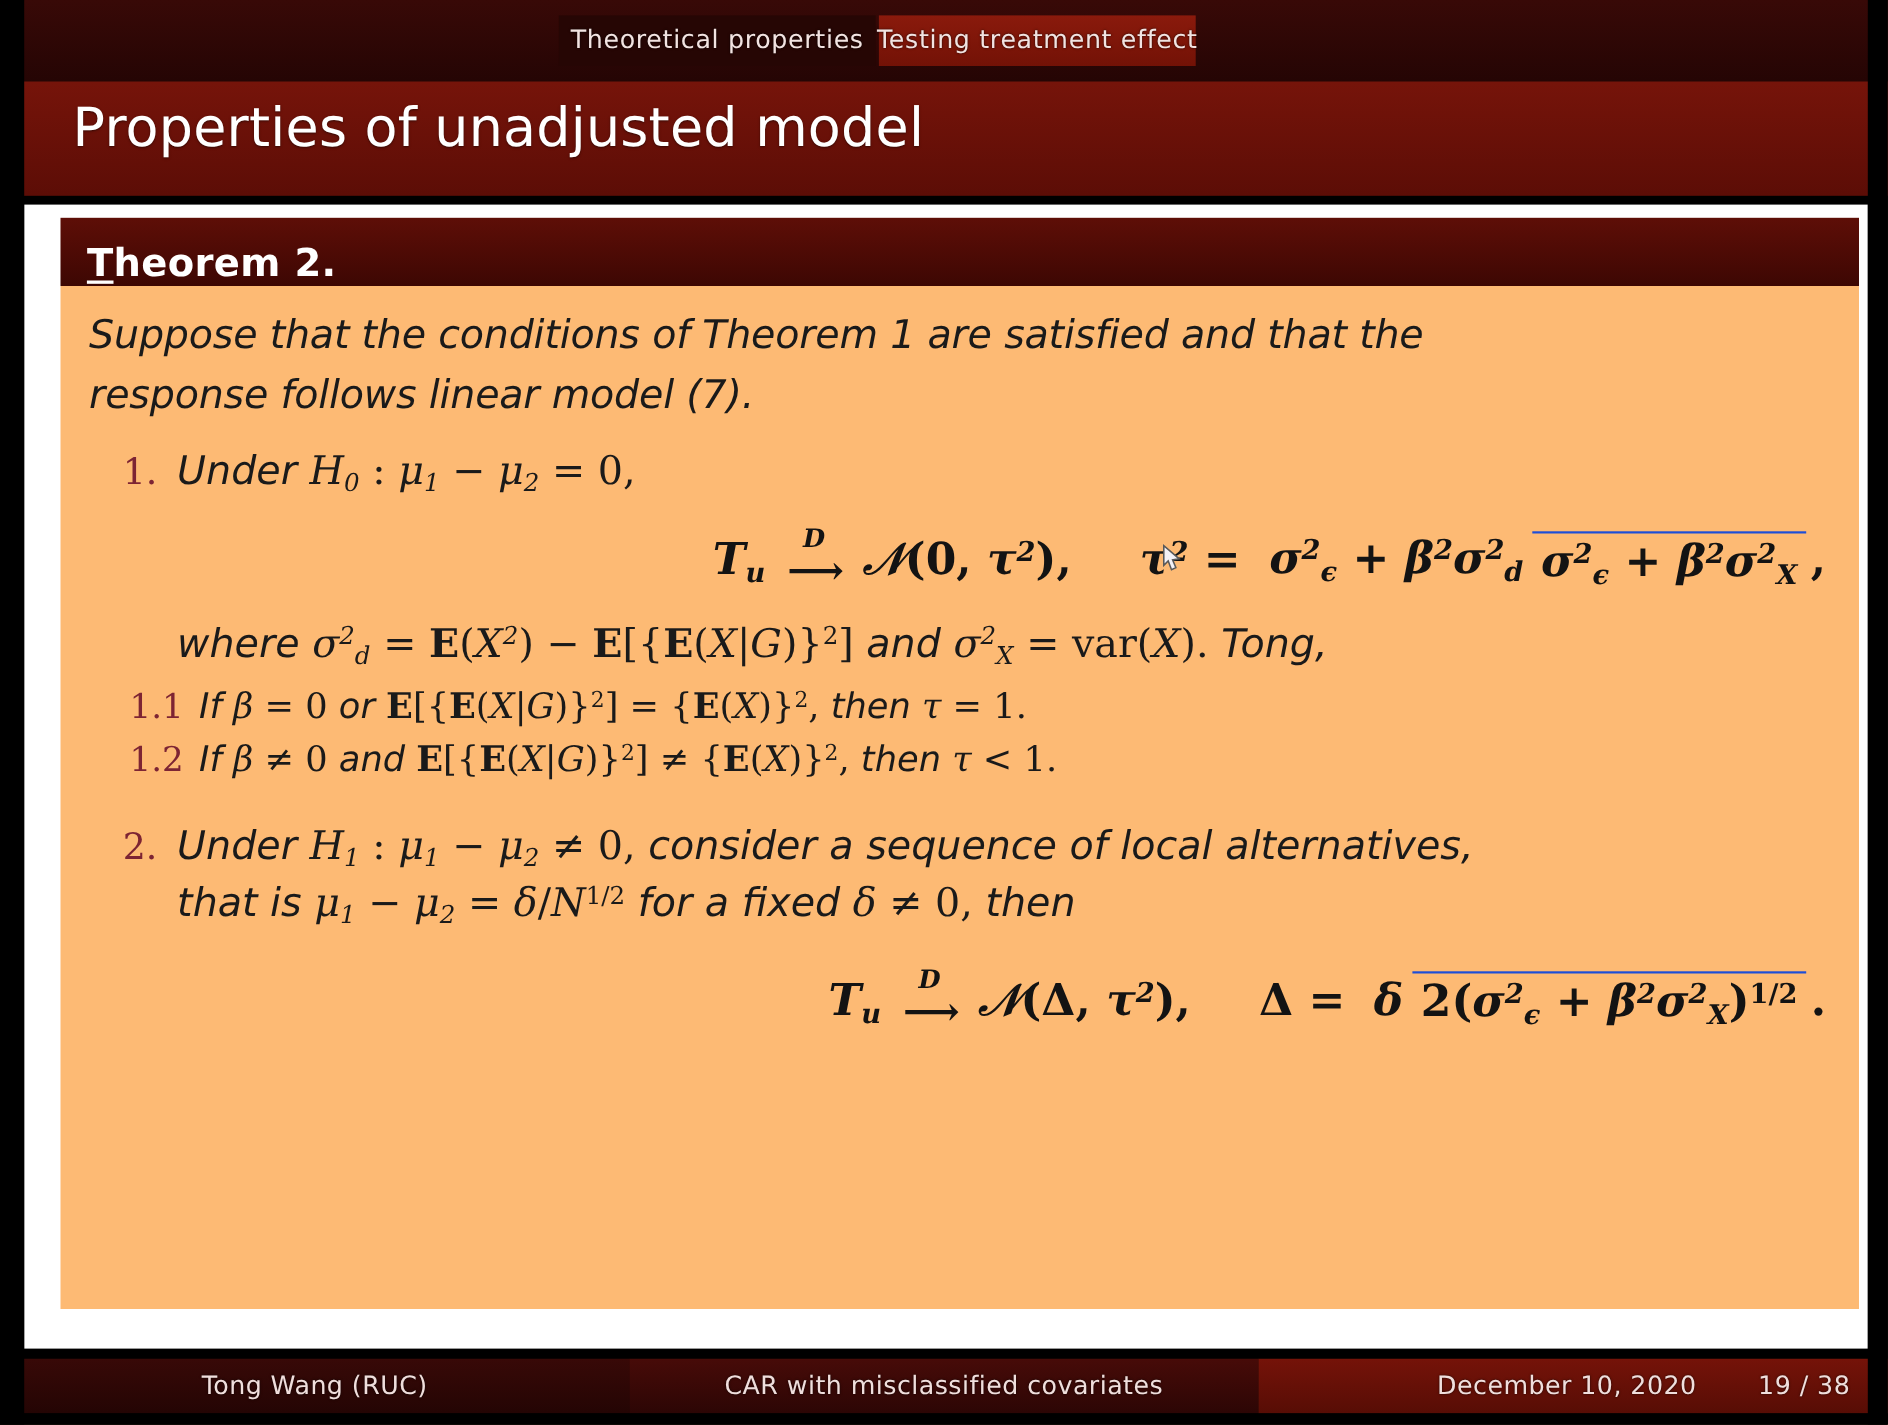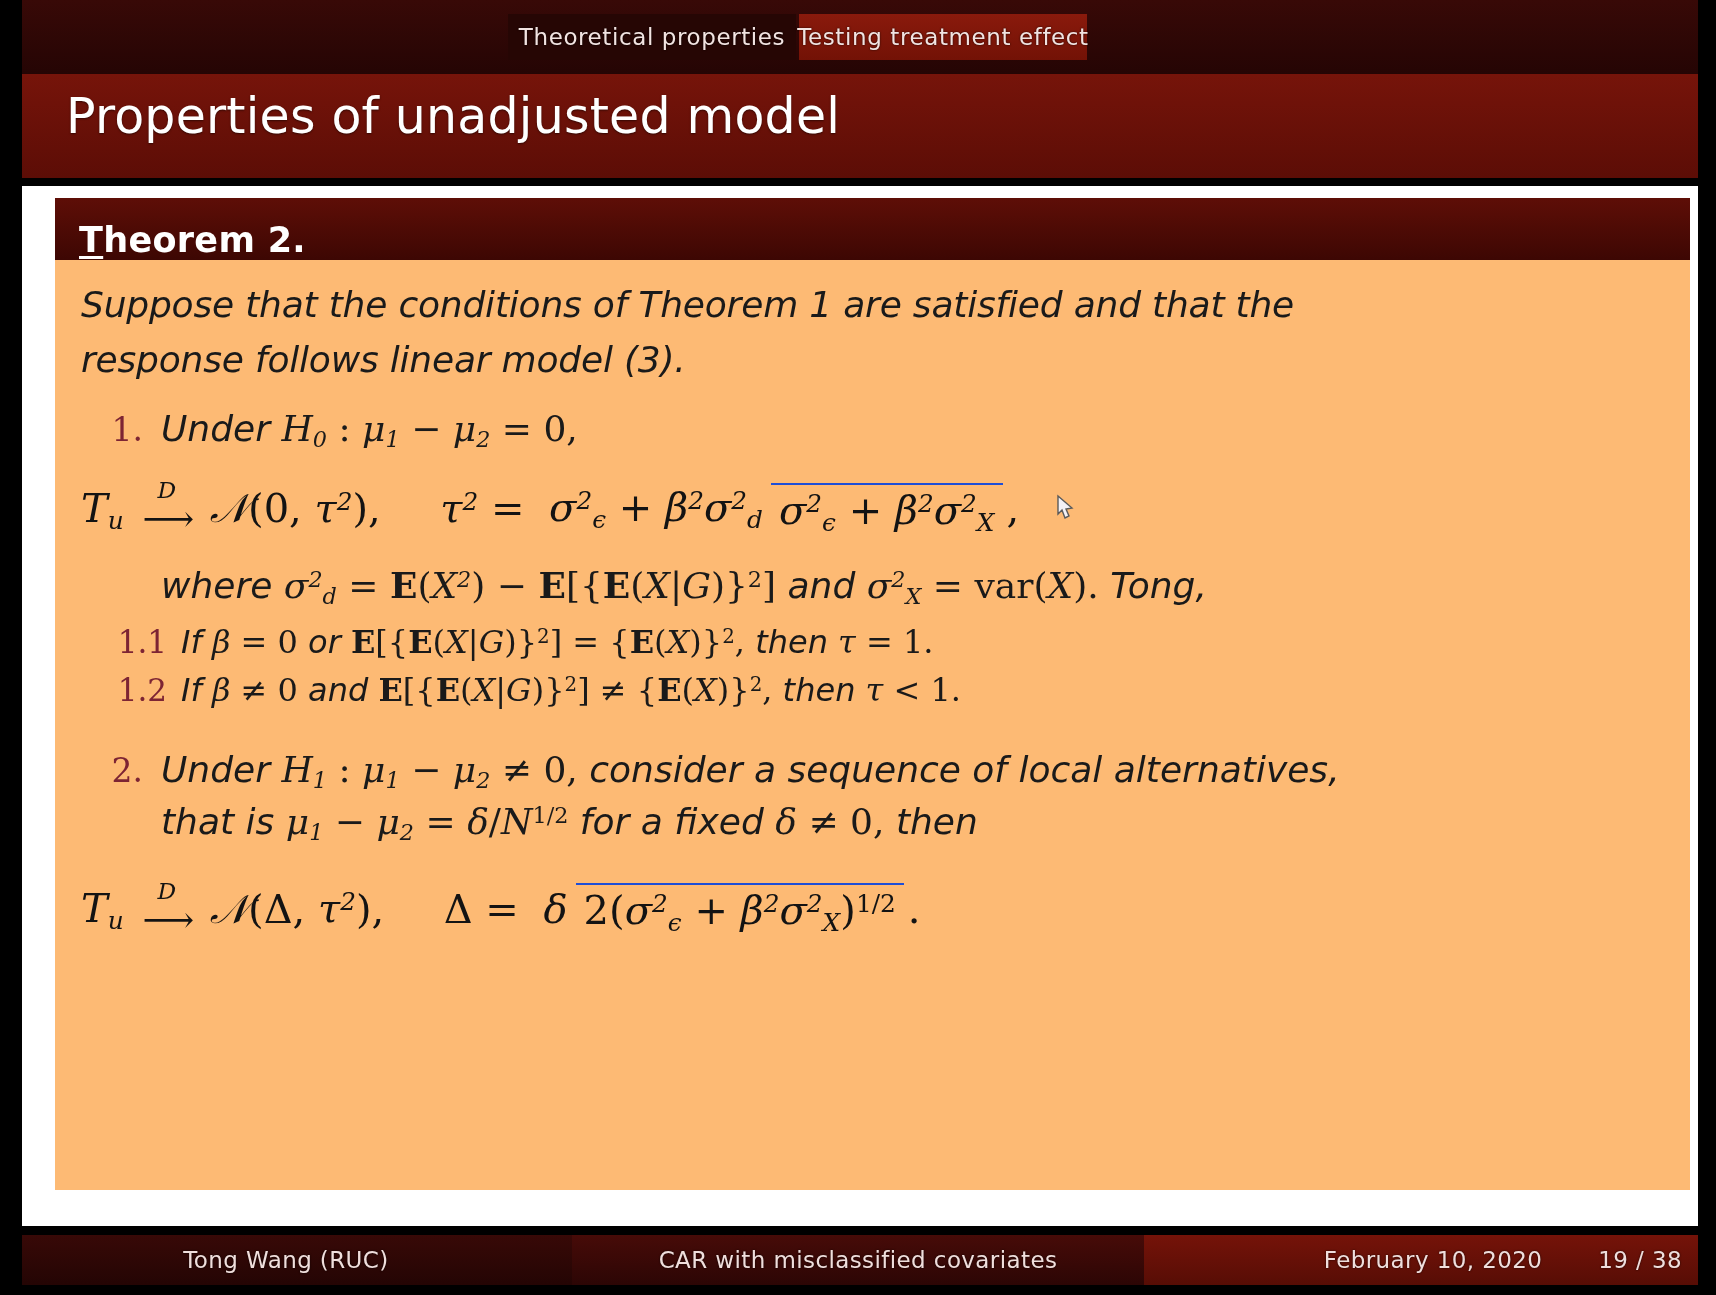--- a/index.html
+++ b/index.html
@@ -162,25 +162,26 @@
   .enum-body {
     font-family: "DejaVu Sans", sans-serif;
     font-style: italic;
     font-size: 36px;
     color: #1a1a1a;
     line-height: 1.45;
   }
   .enum-body.sub { font-size: 32px; }
 
   .eq-display {
-    text-align: left;
+    text-align: right;
     font-size: 40px;
     color: #131313;
     margin: 26px 0 18px 0;
     font-family: "DejaVu Serif", serif;
+    font-weight: bold;
   }
 
   
   .frac {
     display: inline-flex;
     flex-direction: row;
     align-items: center;
     vertical-align: middle;
     margin: 0 4px;
     position: relative;
@@ -267,21 +268,21 @@
     <div class="thm-block">
 
       <div class="thm-head">
         <div class="thm-head-text"><span class="u">T</span><span>heorem</span>&nbsp;<span>2.</span></div>
       </div>
 
       <div class="thm-body">
 
         <div class="stmt">
           <div>Suppose that the conditions of Theorem 1 are satisfied and that the</div>
-          <div>response follows linear model (3).</div>
+          <div>response follows linear model (7).</div>
         </div>
 
         <div class="enum-row">
           <div class="enum-num">1.</div>
           <div class="enum-body">
             Under
             <span class="mathit"><span>H</span><sub>0</sub></span>
             <span class="mathrm">:</span>
             <span class="mathit"><span>μ</span><sub>1</sub></span>
             <span class="mathrm">−</span>
@@ -425,21 +426,21 @@
     <svg class="cursor-glyph" viewBox="0 0 26 30">
       <path d="M4,2 L4,20 L8,16 L11,24 L15,22 L12,15 L18,14 Z" fill="#f3f1f6" stroke="#5a5a5a" stroke-width="1.4"></path>
     </svg>
 
   </div>
 
   <div class="footer">
     <div class="foot-seg foot-a">Tong Wang  (RUC)</div>
     <div class="foot-seg foot-b">CAR with misclassified covariates</div>
     <div class="foot-seg foot-c">
-      <span>February 10, 2020</span>
+      <span>December 10, 2020</span>
       <span>19 / 38</span>
     </div>
   </div>
 
   <div class="frame-left"></div>
   <div class="frame-right"></div>
   <div class="frame-bottom"></div>
 
 </div>
 

